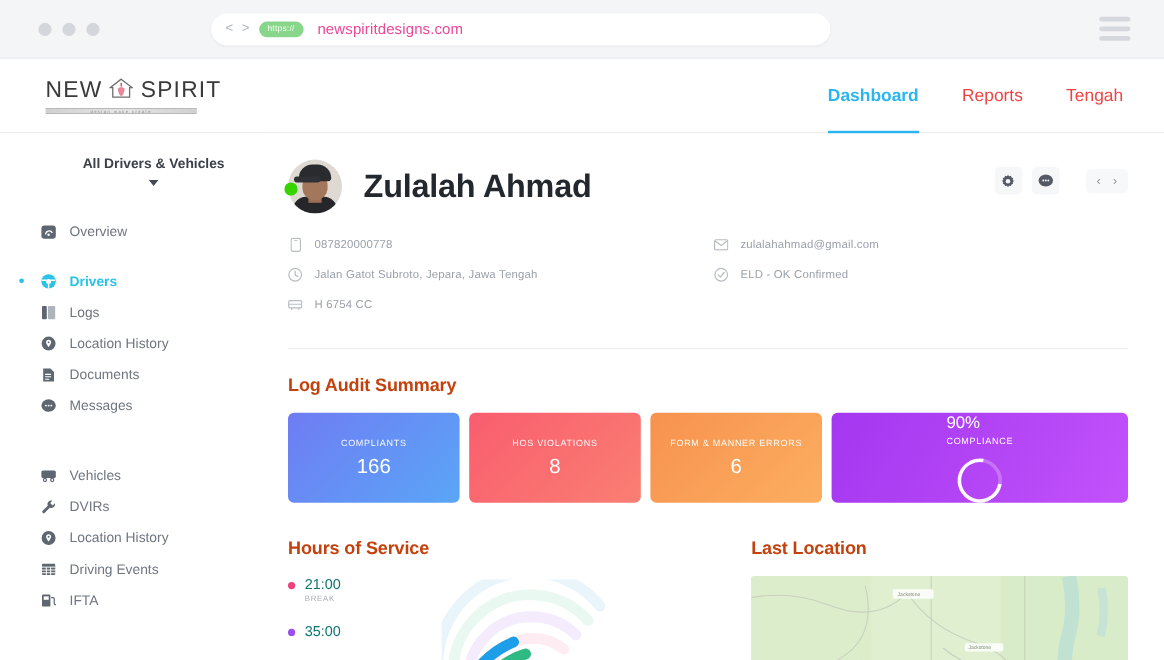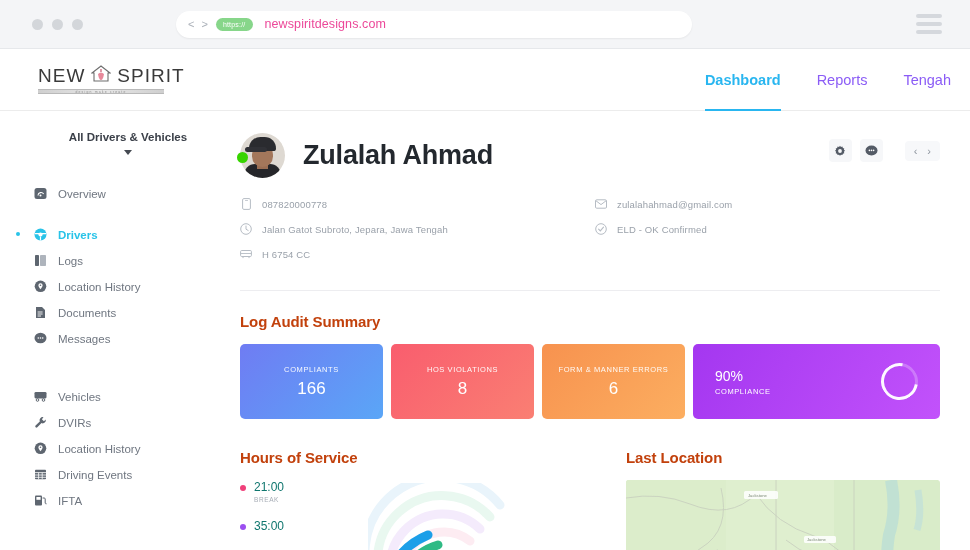--- a/index.html
+++ b/index.html
@@ -92,27 +92,27 @@
     position: relative;
   }
   .logo-sub {
     font-size: 3.4px; color: #8d8d8d;
     letter-spacing: 1.2px;
     text-align: center;
     line-height: 5px;
   }
 
   .main-nav {
-    position: absolute; right: 19px;
+    position: absolute; right: 34px;
     display: flex; gap: 36px; align-items: center;
     height: 100%;
   }
   .nav-item {
     font-size: 14.5px;
-    color: #8b5cf6;
+    color: #ef4444;
     height: 100%;
     display: flex; align-items: center;
     position: relative;
     cursor: pointer;
   }
   .nav-item.active { color: #29b6f0; font-weight: bold; }
   .nav-item.active::after {
     content: ""; position: absolute; bottom: -1px; left: 0; right: 0;
     height: 2.5px; background: #29b6f0;
   }
@@ -281,21 +281,21 @@
     align-items: center; justify-content: center;
     flex: 1;
   }
   .card-label {
     font-size: 7.5px; letter-spacing: .6px;
     opacity: .95; margin-bottom: 5px; text-align: center;
   }
   .card-value { font-size: 17px; font-weight: 300; }
   .card.compliance {
     flex: 1.42;
-    flex-direction: row;
+    flex-direction: column;
     justify-content: space-between;
     padding: 0 22px;
   }
   .comp-left { display: flex; flex-direction: column; }
   .comp-pct { font-size: 14px; margin-bottom: 3px; }
   .comp-label { font-size: 7.5px; letter-spacing: .6px; }
   .ring {
     width: 37px; height: 37px; border-radius: 50%;
     border: 3.5px solid rgba(255,255,255,.97);
     border-right-color: rgba(255,255,255,.25);

